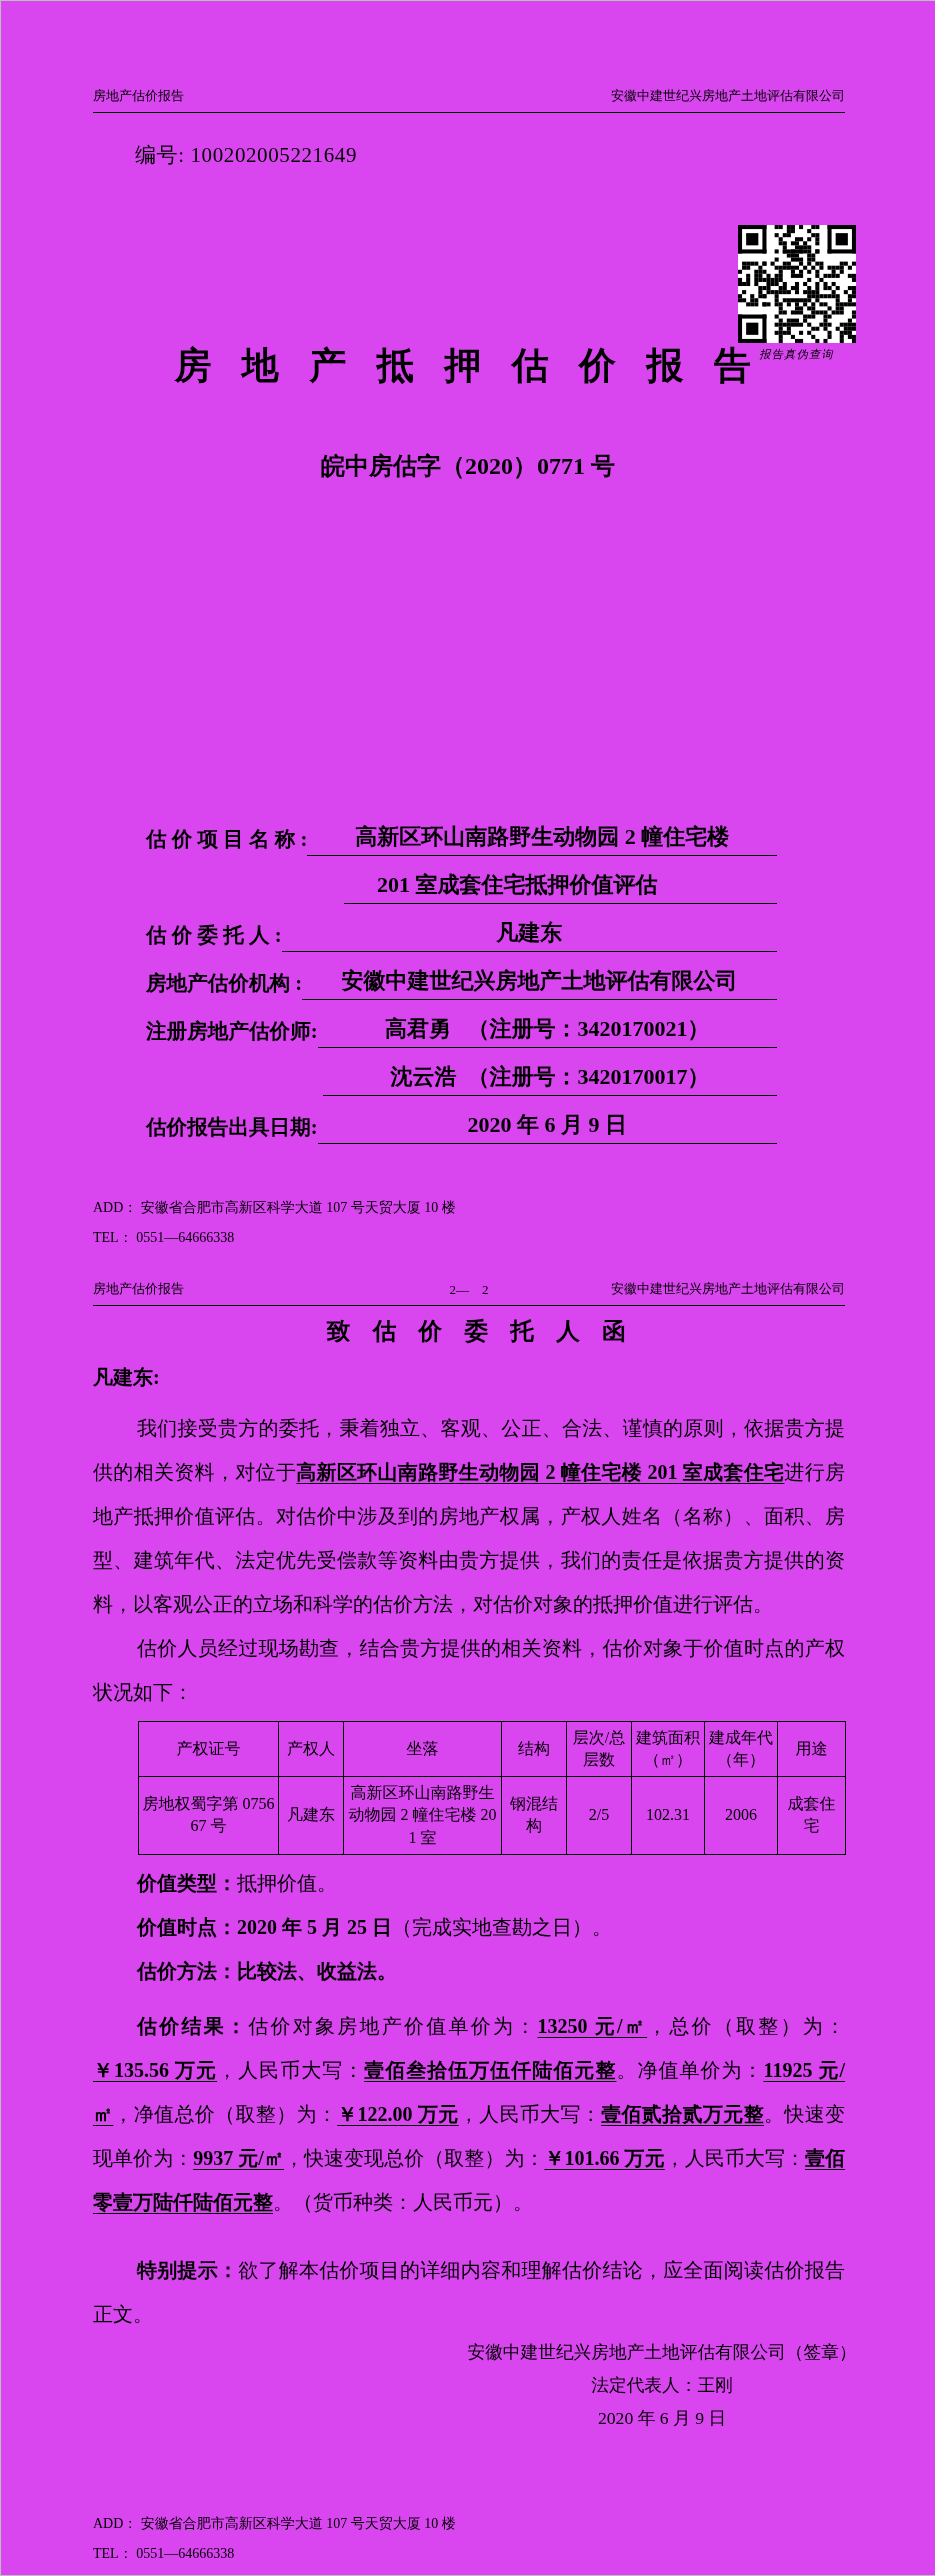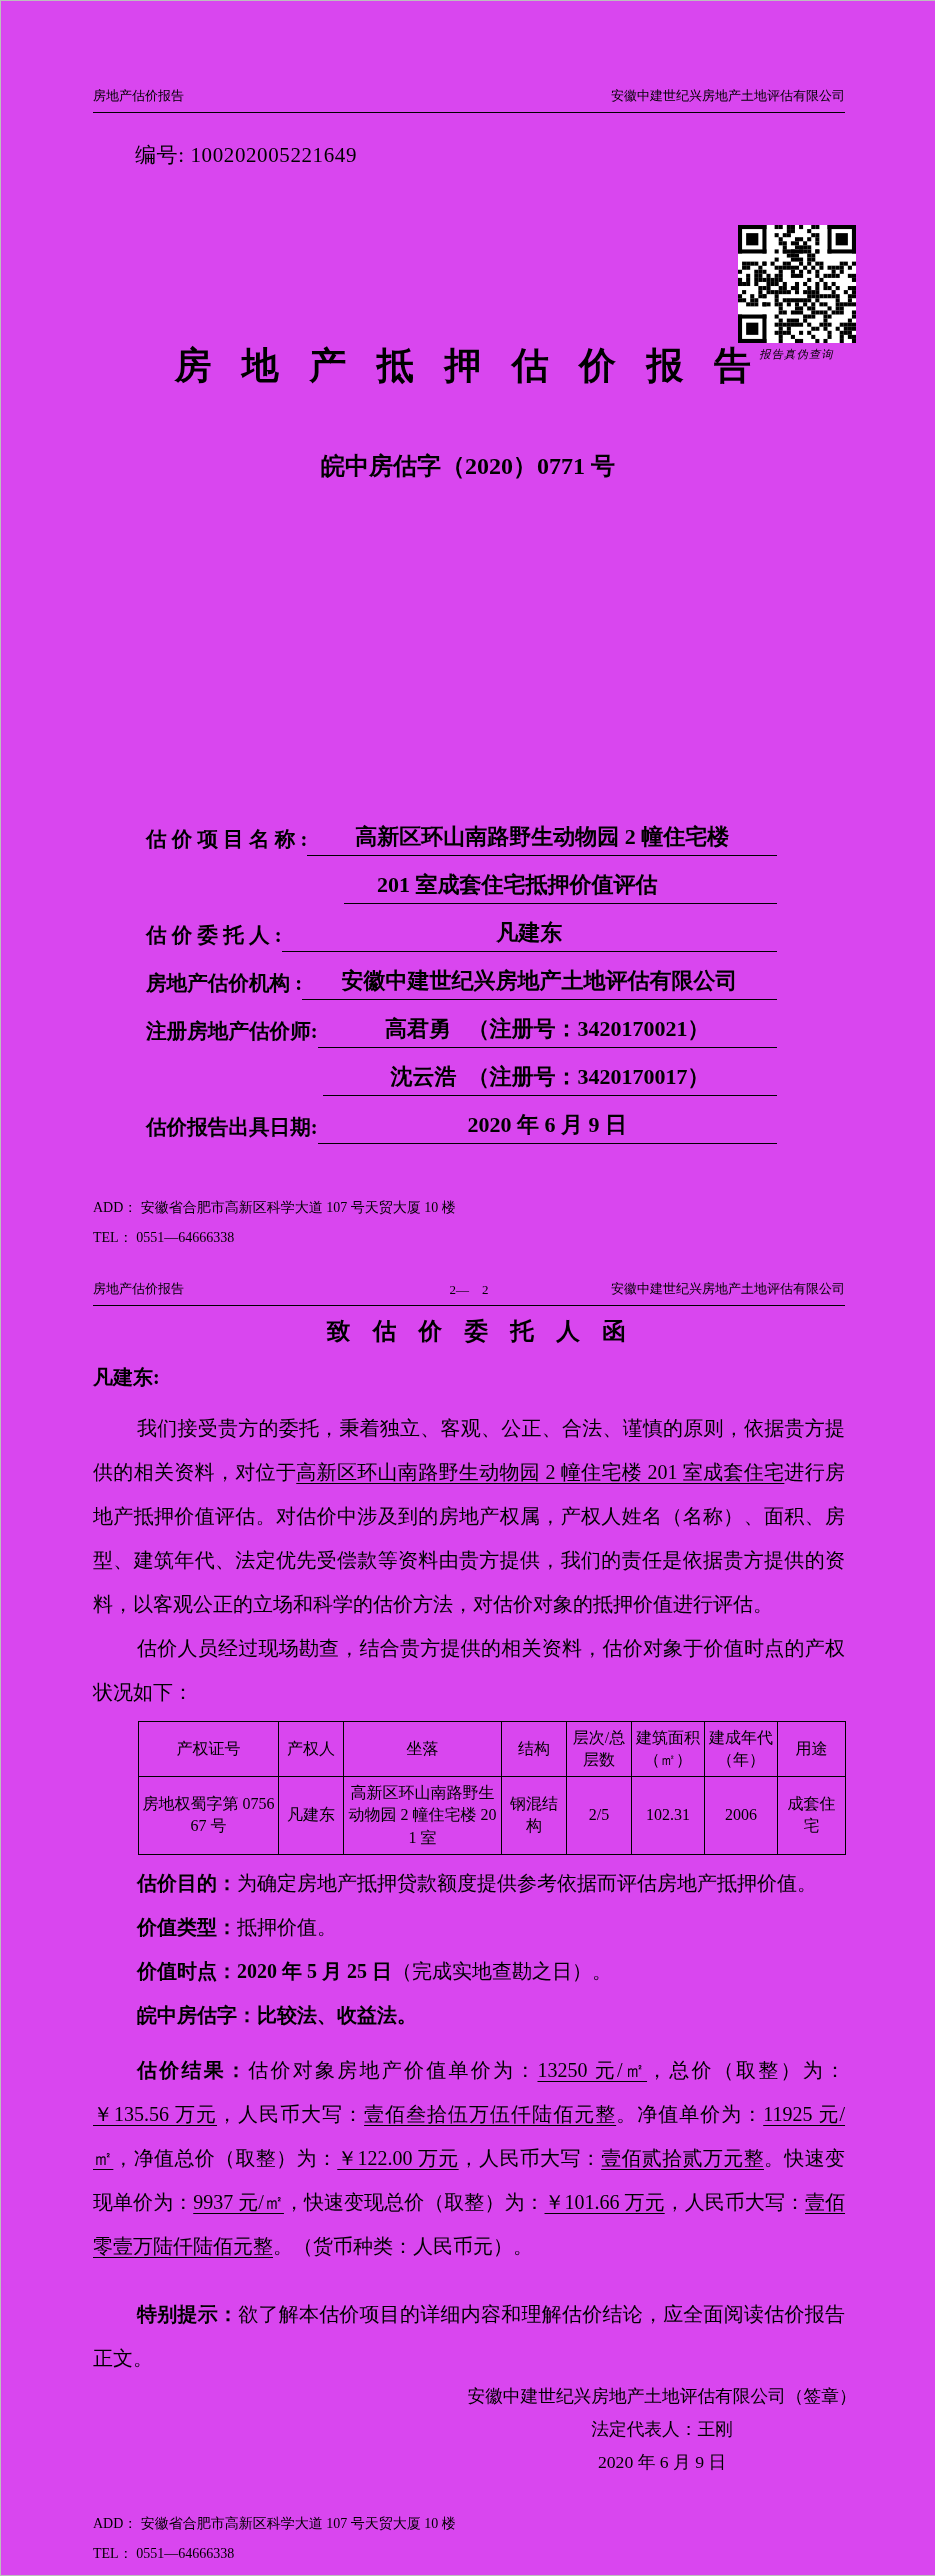--- a/index.html
+++ b/index.html
@@ -46,21 +46,21 @@
 
   .letter-title { position:absolute; left:10px; top:1314px; width:100%; text-align:center;
                   font-size:23.6px; font-weight:bold; letter-spacing:3.5px; white-space:pre; }
   .salutation { position:absolute; left:92px; top:1363px; font-size:20px; font-weight:bold; }
 
   .body2 { position:absolute; left:92px; top:1405px; width:752px;
            font-size:20px; line-height:44px; text-align:justify; }
   .para { text-indent:2.2em; }
   .seg-lbl { font-weight:bold; }
   .seg-b { font-weight:bold; }
-  .seg-em { font-weight:normal; text-decoration:underline; text-underline-offset:4.1px; text-decoration-thickness:1.2px; }
+  .seg-em { font-weight:bold; text-decoration:underline; text-underline-offset:4.1px; text-decoration-thickness:1.2px; }
 
   .prop-table { border-collapse:collapse; table-layout:fixed; width:707px;
                 margin:7px 0 5.9px 45px; font-size:16px; line-height:22.4px;
                 text-align:center; text-indent:0;padding-left:28px; }
   .prop-table th, .prop-table td { border:1.2px solid #000; padding:4.7px 2.4px;
                 vertical-align:middle; font-weight:normal; word-break:break-all; }
   .p-result { margin-top:11.8px; }
   .p-special { margin-top:23.6px; }
 
   .sign-block { margin-top:0; width:572px; margin-left:283px; text-align:center;
@@ -487,24 +487,23 @@
             <td>高新区环山南路野生动物园 2 幢住宅楼 201 室</td>
             <td>钢混结构</td>
             <td>2/5</td>
             <td>102.31</td>
             <td>2006</td>
             <td>成套住宅</td>
           </tr>
         </tbody>
     </table>
 
-    <p class="para"><span class="seg-lbl">估价目的：</span><span>为确定房地产抵押贷款额度提供参考依据而评估房地产抵押价值。</span></p>
     <p class="para"><span class="seg-lbl">价值类型：</span><span>抵押价值。</span></p>
     <p class="para"><span class="seg-lbl">价值时点：</span><span class="seg-b">2020 年 5 月 25 日</span><span>（完成实地查勘之日）。</span></p>
-    <p class="para"><span class="seg-lbl">皖中房估字：</span><span class="seg-b">比较法、收益法。</span></p>
+    <p class="para"><span class="seg-lbl">估价方法：</span><span class="seg-b">比较法、收益法。</span></p>
     <p class="para p-result"><span class="seg-lbl">估价结果：</span><span>估价对象房地产价值单价为：</span><span class="seg-em">13250 元/㎡</span><span>，总价（取整）为：</span><span class="seg-em">￥135.56 万元</span><span>，人民币大写：</span><span class="seg-em">壹佰叁拾伍万伍仟陆佰元整</span><span>。净值单价为：</span><span class="seg-em">11925 元/㎡</span><span>，净值总价（取整）为：</span><span class="seg-em">￥122.00 万元</span><span>，人民币大写：</span><span class="seg-em">壹佰贰拾贰万元整</span><span>。快速变现单价为：</span><span class="seg-em">9937 元/㎡</span><span>，快速变现总价（取整）为：</span><span class="seg-em">￥101.66 万元</span><span>，人民币大写：</span><span class="seg-em">壹佰零壹万陆仟陆佰元整</span><span>。（货币种类：人民币元）。</span></p>
     <p class="para p-special"><span class="seg-lbl">特别提示：</span><span>欲了解本估价项目的详细内容和理解估价结论，应全面阅读估价报告正文。</span></p>
 
     <div class="sign-block">
       <div>安徽中建世纪兴房地产土地评估有限公司（签章）</div>
       <div>法定代表人：王刚</div>
       <div>2020 年 6 月 9 日</div>
     </div>
   </div>
 

